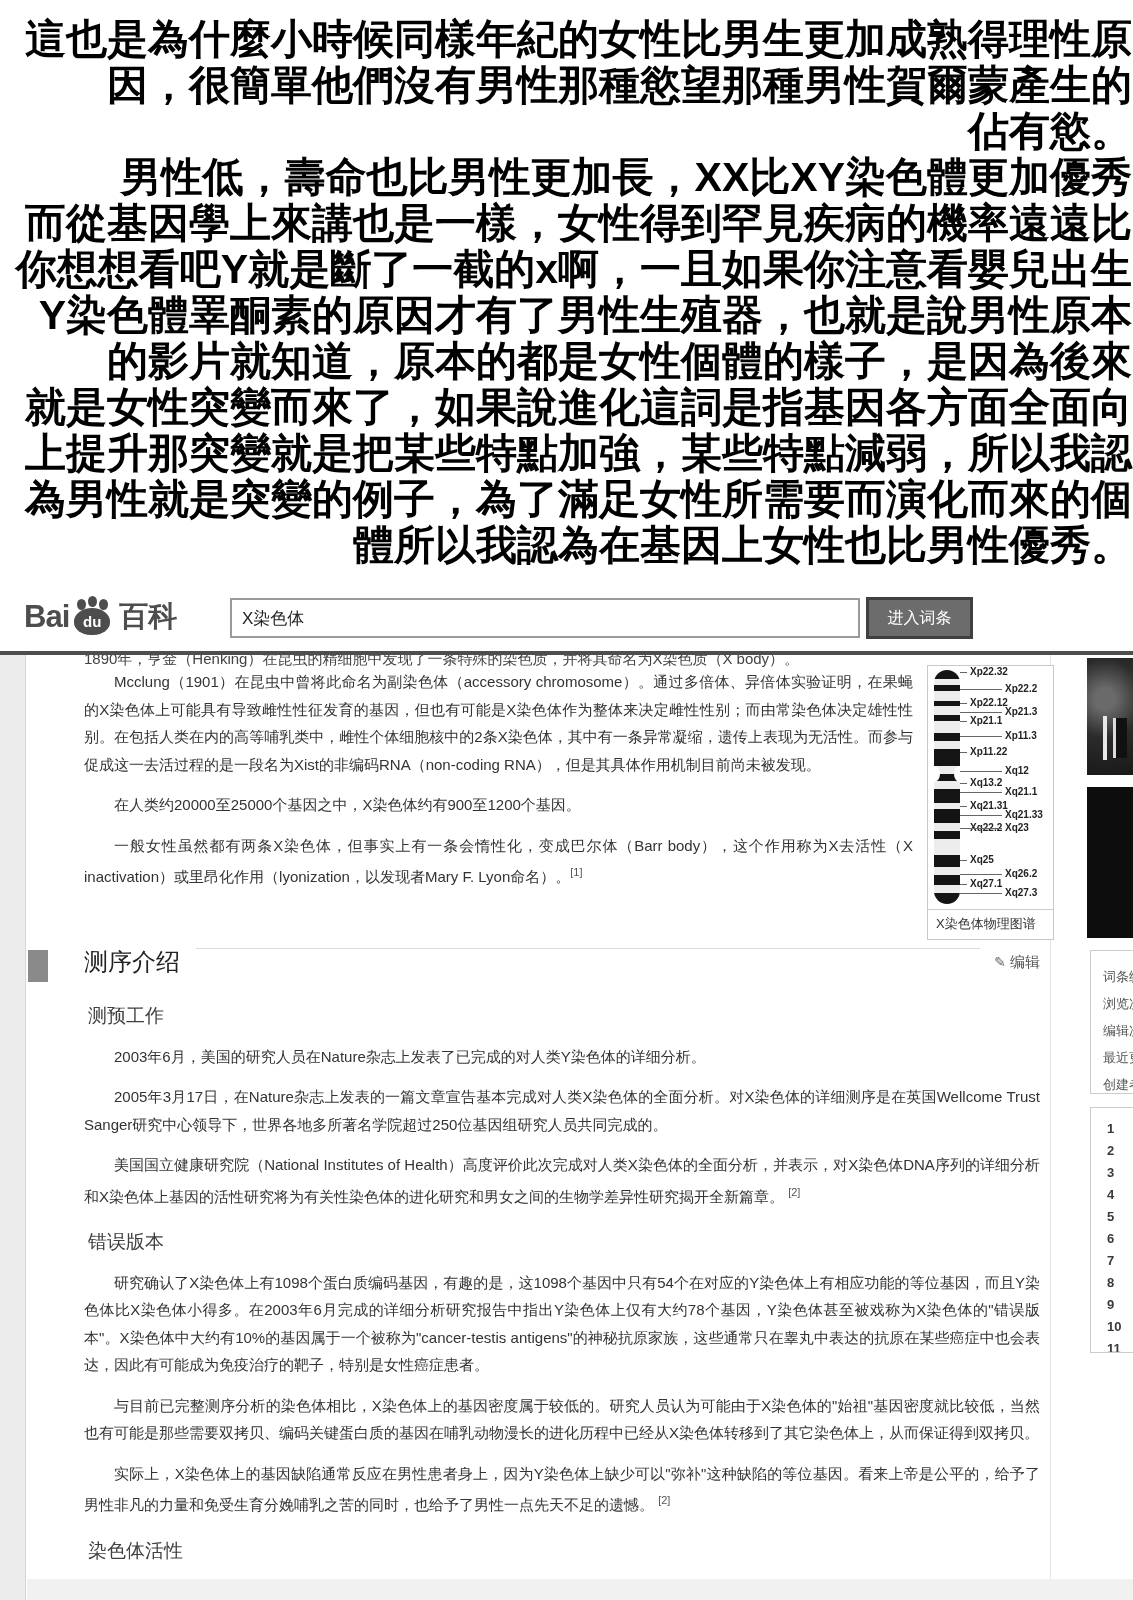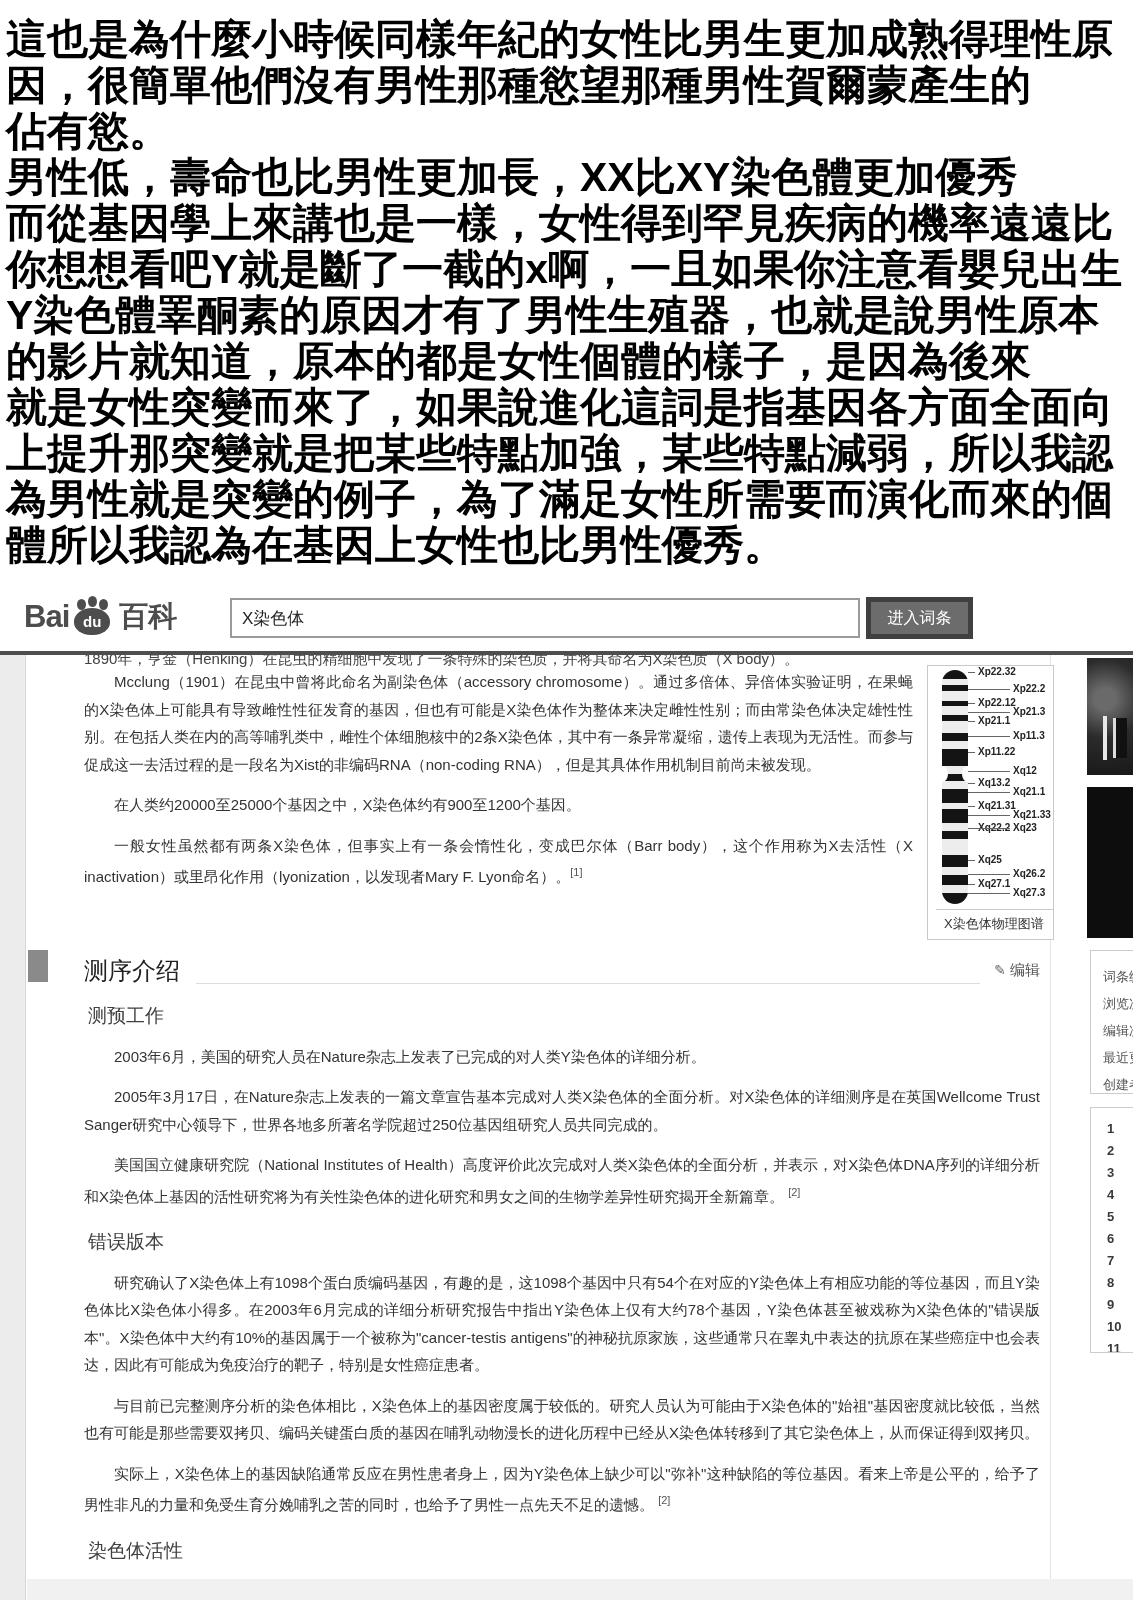--- a/index.html
+++ b/index.html
@@ -2,77 +2,77 @@
 <html><head>
 <meta charset="utf-8">
 <style>
   * { margin:0; padding:0; box-sizing:border-box; }
   html,body { width:1133px; height:1600px; background:#fff; overflow:hidden;
               font-family:"Liberation Sans","DejaVu Sans",sans-serif; }
   body { position:relative; }
 
   
   .commentary { position:absolute; left:6px; top:16px; width:1126px; color:#000;
-                font-weight:700; font-size:41px; line-height:46px; letter-spacing:0px; }
+                font-weight:700; font-size:41px; line-height:46px; letter-spacing:0px;text-align:right; }
   .commentary .cline { white-space:nowrap; }
 
   
   .bk-header { position:absolute; left:0; top:585px; width:1133px; height:64px; background:#fff; }
   .logo { position:absolute; left:24px; top:10px; height:44px; display:flex; align-items:center; color:#4d4d4d; }
   .logo .bai { font-size:31px; font-weight:700; letter-spacing:-1px; }
   .logo .paw { position:relative; width:42px; height:38px; margin:0 2px; }
   .logo .pad { position:absolute; left:3px; top:10px; width:36px; height:27px; background:#4d4d4d; border-radius:50% 50% 46% 46%; }
   .logo .toe { position:absolute; width:9px; height:11px; background:#4d4d4d; border-radius:50%; }
   .toe.t1 { left:6px; top:1px; } .toe.t2 { left:17px; top:-2px; } .toe.t3 { left:28px; top:1px; }
   .logo .du { position:absolute; left:3px; top:10px; width:36px; height:27px; color:#fff;
               font-size:15px; font-weight:700; text-align:center; line-height:27px; }
   .logo .bk { font-size:29px; font-weight:700; margin-left:4px; }
   .search-input { position:absolute; left:230px; top:13px; width:630px; height:40px;
                   border:2px solid #9a9a9a; border-radius:0; font-size:17px; color:#222;
                   padding:0 10px; outline:none; font-family:inherit; }
   .enter-btn { position:absolute; left:866px; top:12px; width:107px; height:42px; background:#6c6c6c;
-               color:#fff; font-size:16px; border:5px solid #404040; cursor:pointer; font-family:inherit; }
+               color:#fff; font-size:16px; border:3px solid #404040; cursor:pointer; font-family:inherit; }
 
   
   .frame-line { position:absolute; left:0; top:651px; width:1133px; height:4px; background:#4e4e4e; }
 
   
   .page { position:absolute; left:0; top:655px; width:1133px; height:945px; background:#fff; }
   .gutter { position:absolute; left:0; top:0; width:26px; height:945px; background:#ececec; border-right:1px solid #d6d6d6; }
   .col-border { position:absolute; left:1050px; top:0; height:925px; border-left:1px solid #e4e4e4; }
   .bottom-strip { position:absolute; left:27px; top:924px; width:1106px; height:21px; background:#f1f1f1; }
 
   .article { position:absolute; left:84px; top:0; width:956px; font-size:15px; line-height:27.5px; color:#333; }
   .article p { margin:0 0 13px; text-indent:2em; text-align:justify; }
   .clipped { height:13px; overflow:hidden; }
   .clipped span { display:block; margin-top:-10px; color:#444; }
   sup.ref { font-size:11px; color:#555; text-decoration:none; cursor:pointer; }
 
   
-  .chromo { float:right; width:127px; margin:-3px -14px 8px 14px; background:#fff; border:1px solid #c9c9c9;padding-left:8px; }
+  .chromo { float:right; width:127px; margin:-3px -14px 8px 14px; background:#fff; border:1px solid #c9c9c9; }
   .chromo-img { position:relative; height:243px; }
   .ideo { position:absolute; left:6px; top:4px; width:26px; height:234px; border-radius:13px;
           background:linear-gradient(180deg,
             #141414 0 9px,#ededed 9px 15px,#141414 15px 21px,#ededed 21px 31px,
             #141414 31px 36px,#ededed 36px 45px,#141414 45px 51px,#ededed 51px 63px,
             #141414 63px 71px,#ededed 71px 79px,#141414 79px 96px,#ededed 96px 104px,
             #141414 104px 111px,#ededed 111px 119px,#141414 119px 133px,#ededed 133px 139px,
             #141414 139px 153px,#ededed 153px 161px,#141414 161px 169px,#ededed 169px 185px,
             #141414 185px 197px,#ededed 197px 205px,#141414 205px 215px,#ededed 215px 223px,
             #141414 223px 234px); }
   .ideo::before,.ideo::after { content:""; position:absolute; top:96px; width:12px; height:16px; background:#fff; border-radius:50%; }
   .ideo::before { left:-6px; } .ideo::after { right:-6px; }
   .band { position:absolute; left:32px; display:flex; align-items:center; height:10px; }
   .band .lead { height:1px; background:#666; }
   .band.near .lead { width:7px; } .band.far .lead { width:42px; }
   .band .t { margin-left:3px; font-size:10px; font-weight:700; color:#222; white-space:nowrap; }
   .chromo figcaption { border-top:1px solid #ccc; padding:5px 8px 7px; font-size:13px; line-height:17px; color:#333; }
 
   
-  .sec-header { clear:both; position:relative; margin:12px 0 8px; height:36px; display:flex; align-items:flex-end; }
+  .sec-header { clear:both; position:relative; margin:12px 0 8px; height:36px; display:flex; align-items:flex-start; }
   .sec-marker { position:absolute; left:-56px; top:2px; width:20px; height:32px; background:#8a8a8a; }
   .sec-title { font-size:24px; color:#222; margin-right:16px; font-weight:400; }
   .sec-line { flex:1; height:1px; background:#ddd; }
   .sec-edit { margin-left:14px; font-size:15px; color:#555; cursor:pointer; white-space:nowrap; }
   .sec-edit .pencil { font-size:14px; color:#666; margin-right:4px; }
 
   h3.sub { font-size:19px; color:#404040; font-weight:400; margin:18px 0 13px 4px; }
 
   
   .thumb1 { position:absolute; left:1087px; top:3px; width:60px; height:117px;

